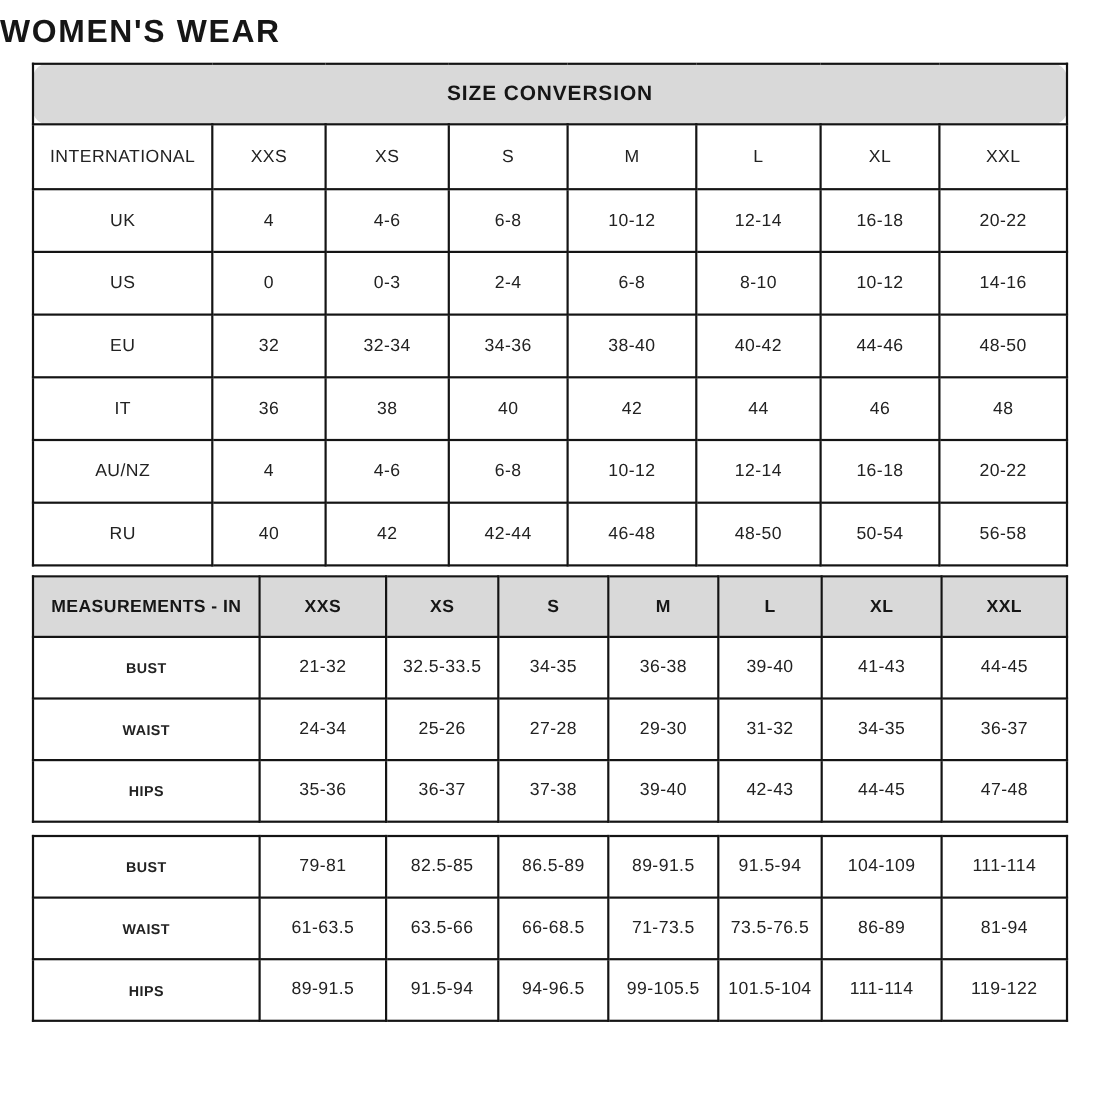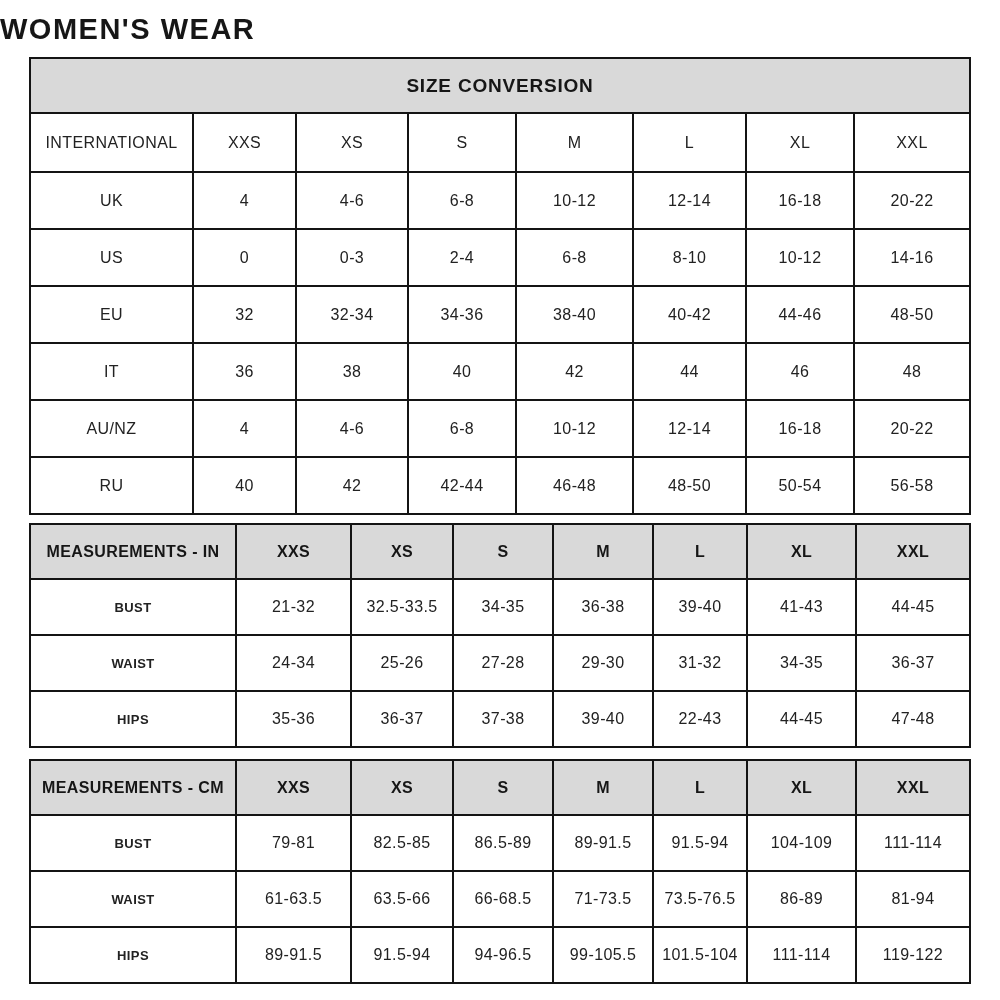--- a/index.html
+++ b/index.html
@@ -37,21 +37,21 @@
     vertical-align: middle;
     padding: 0 2px;
     font-size: 16px;
     letter-spacing: 0.4px;
     color: #222222;
     overflow: hidden;
     white-space: nowrap;
   }
   
   .tbl-conv { margin-bottom: 8px; }
-  .tbl-conv td { height: 55px; }
+  .tbl-conv td { height: 55px; border-radius: 13px; }
   .banner-cell {
     background: #d9d9d9;
     font-weight: 700;
     font-size: 19px;
     letter-spacing: 0.8px;
     height: 53px !important;
     color: #161616;
   }
   .tbl-conv .hdr-row td {
     height: 57px;
@@ -208,49 +208,39 @@
           <td class="val-cell">31-32</td>
           <td class="val-cell">34-35</td>
           <td class="val-cell">36-37</td>
         </tr>
         <tr>
           <td class="lbl-cell">HIPS</td>
           <td class="val-cell">35-36</td>
           <td class="val-cell">36-37</td>
           <td class="val-cell">37-38</td>
           <td class="val-cell">39-40</td>
-          <td class="val-cell">22-43</td>
+          <td class="val-cell">42-43</td>
           <td class="val-cell">44-45</td>
           <td class="val-cell">47-48</td>
         </tr>
       </tbody>
   </table>
 
   <table class="tbl-meas">
     <colgroup>
       <col style="width:206px">
         <col style="width:115px">
         <col style="width:102px">
         <col style="width:100px">
       <col style="width:100px">
         <col style="width:94px">
         <col style="width:109px">
         <col style="width:114px">
     </colgroup>
     <tbody>
-        <tr class="hdr-row">
-          <td class="lbl-cell">MEASUREMENTS - CM</td>
-          <td>XXS</td>
-          <td>XS</td>
-          <td>S</td>
-          <td>M</td>
-          <td>L</td>
-          <td>XL</td>
-          <td>XXL</td>
-        </tr>
         <tr>
           <td class="lbl-cell">BUST</td>
           <td class="val-cell">79-81</td>
           <td class="val-cell">82.5-85</td>
           <td class="val-cell">86.5-89</td>
           <td class="val-cell">89-91.5</td>
           <td class="val-cell">91.5-94</td>
           <td class="val-cell">104-109</td>
           <td class="val-cell">111-114</td>
         </tr>

